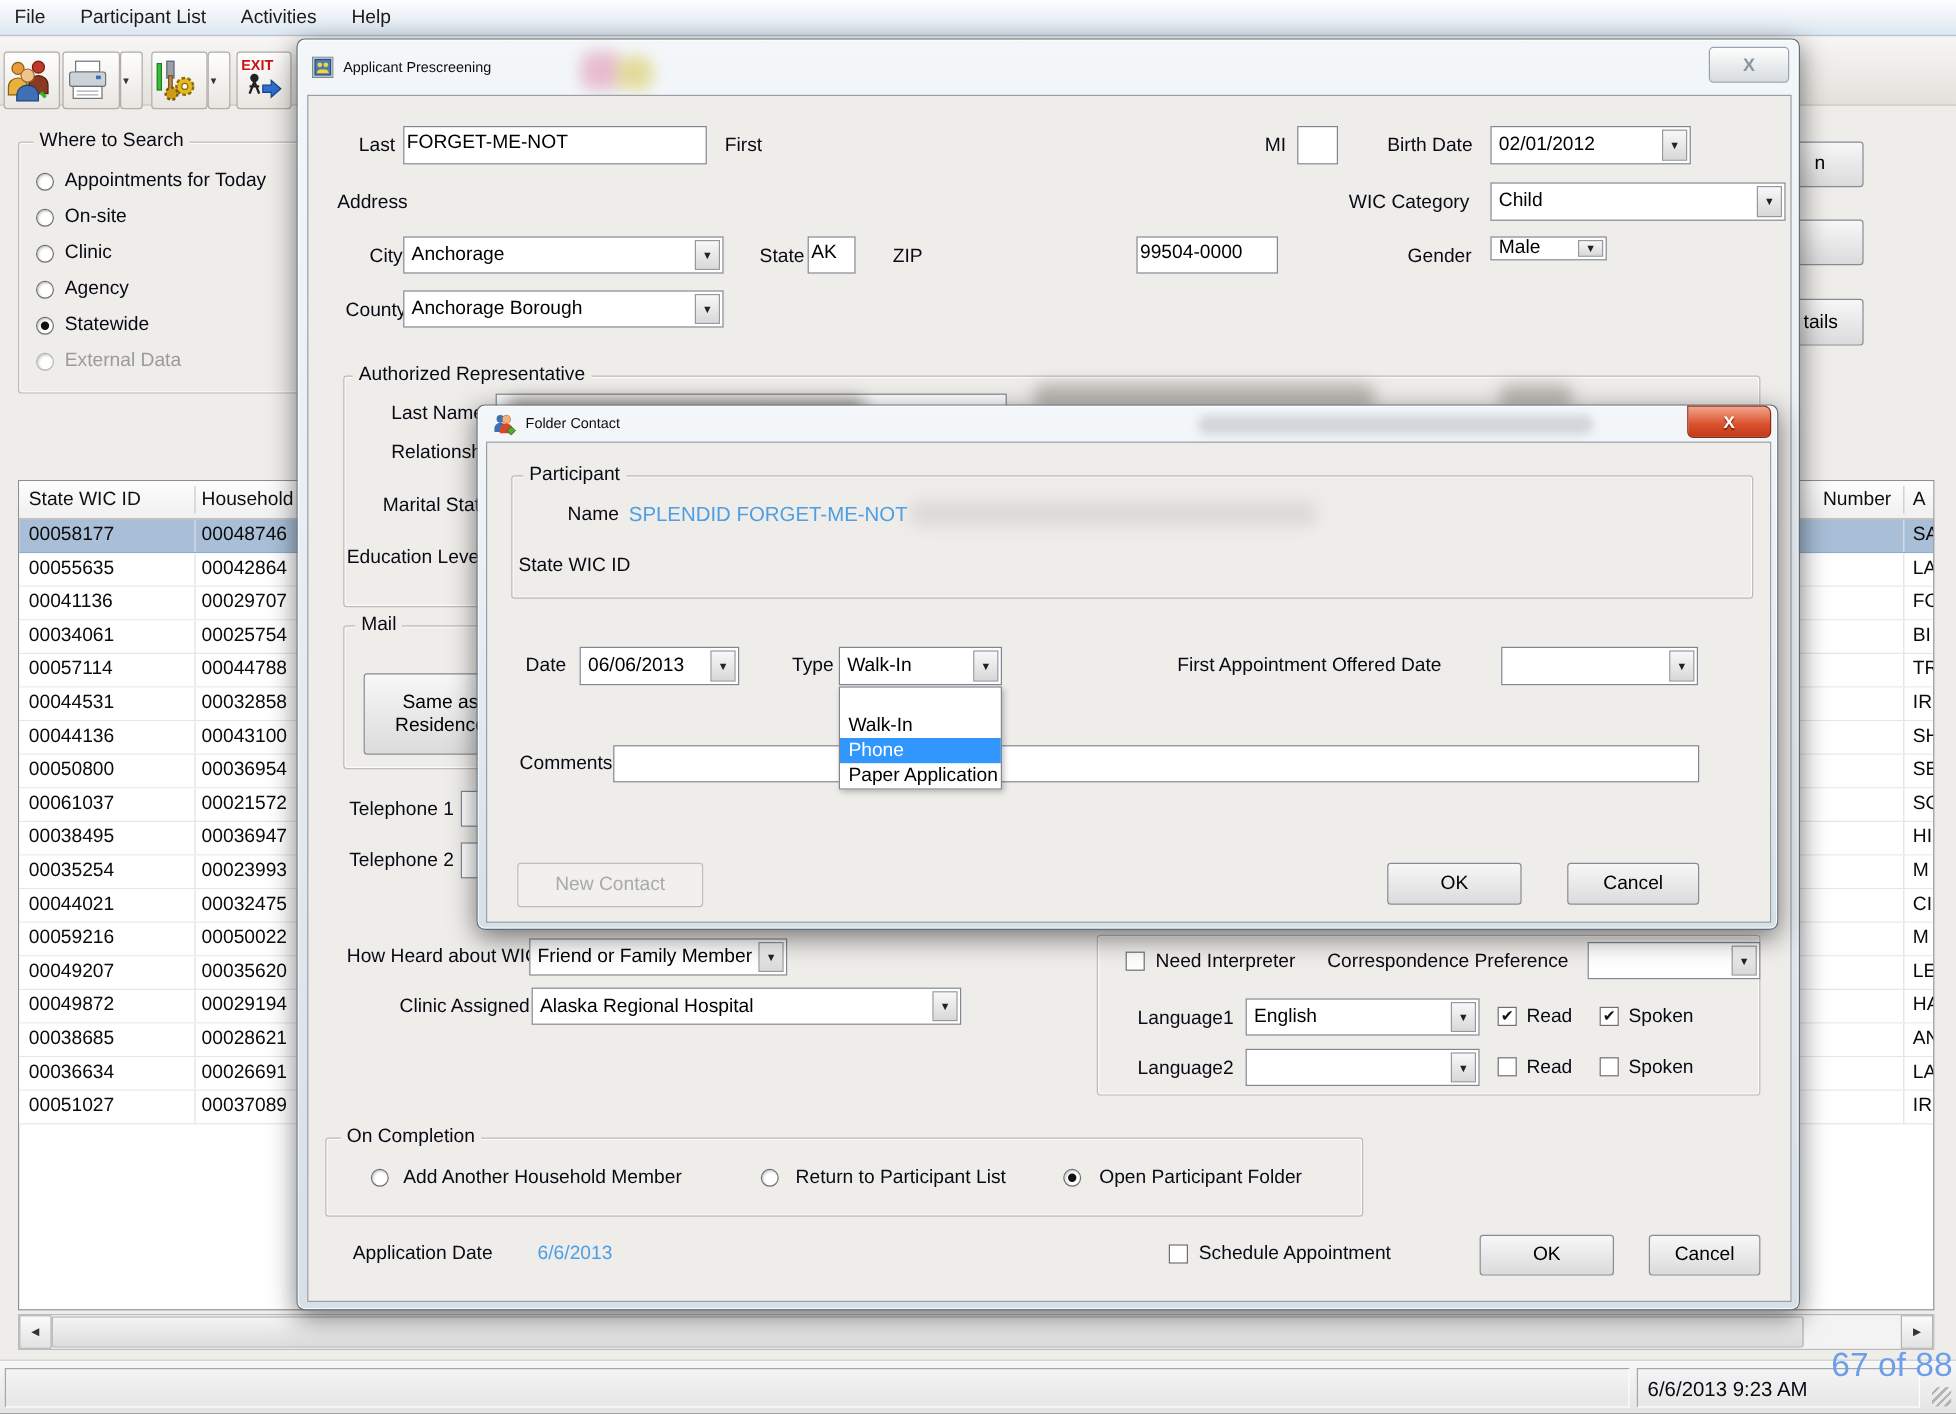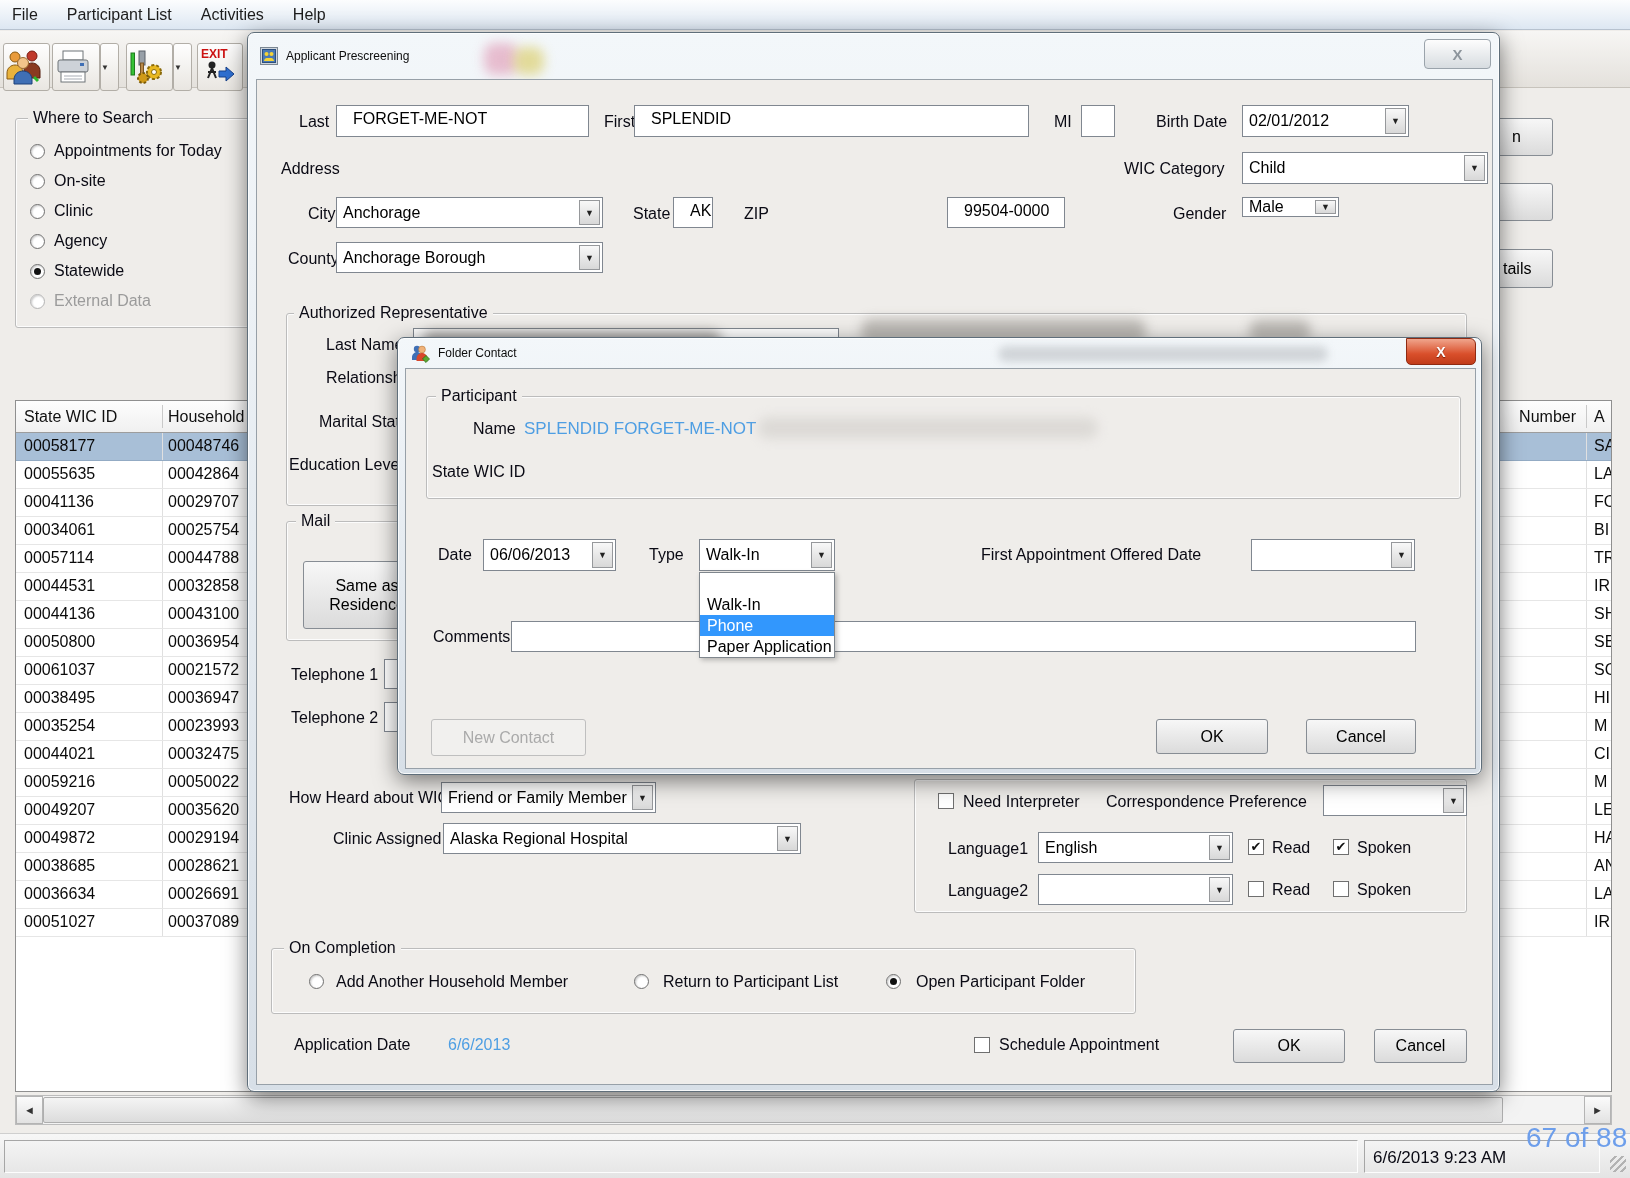--- a/index.html
+++ b/index.html
@@ -21,21 +21,21 @@
   .gb-label{position:absolute;font-size:16px;color:#0a0a14;background:#EFEDEA;padding:0 5px;white-space:nowrap}
 
   
   .radio{position:absolute;width:15px;height:15px;border-radius:50%;background:#fff;border:1px solid #6f6f6f;box-shadow:inset 1px 1px 2px #c9c9c9}
   .radio.checked::after{content:'';position:absolute;left:3px;top:3px;width:7px;height:7px;border-radius:50%;background:#111}
   .radio.dis{border-color:#b4b4b4}
   .cb{position:absolute;width:16px;height:16px;background:#fff;border:1px solid #6f6f6f;font-size:13px;line-height:14px;text-align:center;font-weight:bold;color:#111}
   .cb.checked::after{content:'✔'}
 
   
-  .edit{position:absolute;background:#fff;border:1px solid #808790;font-size:16px;color:#000;padding:4px 16px;white-space:nowrap;overflow:hidden}
+  .edit{position:absolute;background:#fff;border:1px solid #808790;font-size:16px;color:#000;padding:4px 2px;white-space:nowrap;overflow:hidden}
   .combo{position:absolute;background:#fff;border:1px solid #808790}
   .combo .val{position:absolute;left:6px;top:50%;transform:translateY(-50%);font-size:16px;color:#000;white-space:nowrap}
   .combo .cbtn{position:absolute;top:2px;right:2px;bottom:2px;width:21px;background:linear-gradient(#f8f8f8,#d8d8d8);border:1px solid #96989b;display:flex;align-items:center;justify-content:center}
   .combo .cbtn::after{content:'▼';font-size:9px;color:#222}
   .pbtn{position:absolute;background:linear-gradient(#f7f7f7,#dbdbdb);border:1px solid #878d94;border-radius:3px;font-size:16px;color:#000;display:flex;align-items:center;justify-content:center;text-align:center;line-height:1.2}
   .pbtn.disabled{color:#aaa;border-color:#bfbfbf;background:#f1f0ee}
 
   
   .aero{position:absolute;border-radius:7px;border:1px solid #5f6e7a;background:linear-gradient(#f3f7fa,#d7dfe7);box-shadow:0 6px 22px rgba(0,0,0,.5),inset 0 0 0 1px rgba(255,255,255,.8)}
   .aero-title{position:absolute;left:12px;display:flex;align-items:center;gap:8px;font-size:12px;color:#0d0d0d;white-space:nowrap}
@@ -289,21 +289,20 @@
       <span>Applicant Prescreening</span>
     </div>
     <div class="smudge" style="left:236px;top:10px;width:34px;height:32px;background:#e4aec4;opacity:.8"></div>
     <div class="smudge" style="left:266px;top:14px;width:30px;height:28px;background:#ddd27a;opacity:.75"></div>
     <div class="closeX" style="left:1176px;top:6px;width:67px;height:30px"></div>
     <div class="client" style="left:8px;top:46px;width:1237px;height:1006px"></div>
 
     <span class="lbl" style="left:51px;top:80px">Last</span>
     <div class="edit" style="left:88px;top:72px;width:253px;height:32px">FORGET-ME-NOT</div>
     <span class="lbl" style="left:356px;top:80px">First</span>
-    <div class="edit" style="left:386px;top:72px;width:395px;height:32px">SPLENDID</div>
     <span class="lbl" style="left:806px;top:80px">MI</span>
     <div class="edit" style="left:833px;top:72px;width:34px;height:32px"></div>
     <span class="lbl" style="left:908px;top:80px">Birth Date</span>
     <div class="combo" style="left:994px;top:72px;width:167px;height:32px">
       <span class="val">02/01/2012</span>
       <span class="cbtn"></span>
     </div>
 
     <span class="lbl" style="left:33px;top:127px">Address</span>
     <span class="lbl" style="left:876px;top:127px">WIC Category</span>
@@ -429,21 +428,21 @@
     <span class="lbl blue-val" style="left:126px;top:81px;font-size:17px">SPLENDID FORGET-ME-NOT</span>
     <div class="smudge" style="left:360px;top:79px;width:340px;height:22px;background:#c6c3bf;opacity:.45;z-index:26"></div>
     <span class="lbl" style="left:34px;top:125px">State WIC ID</span>
     <span class="lbl" style="left:150px;top:125px"></span>
 
     <span class="lbl" style="left:40px;top:208px">Date</span>
     <div class="combo" style="left:85px;top:201px;width:133px;height:32px">
       <span class="val">06/06/2013</span>
       <span class="cbtn"></span>
     </div>
-    <span class="lbl" style="left:251px;top:208px">Type</span>
+    <span class="lbl" style="left:262px;top:208px">Type</span>
     <div class="combo" style="left:301px;top:201px;width:136px;height:32px">
       <span class="val">Walk-In</span>
       <span class="cbtn"></span>
     </div>
     <span class="lbl" style="left:583px;top:208px">First Appointment Offered Date</span>
     <div class="combo" style="left:853px;top:201px;width:164px;height:32px">
       <span class="val"></span>
       <span class="cbtn"></span>
     </div>
 

